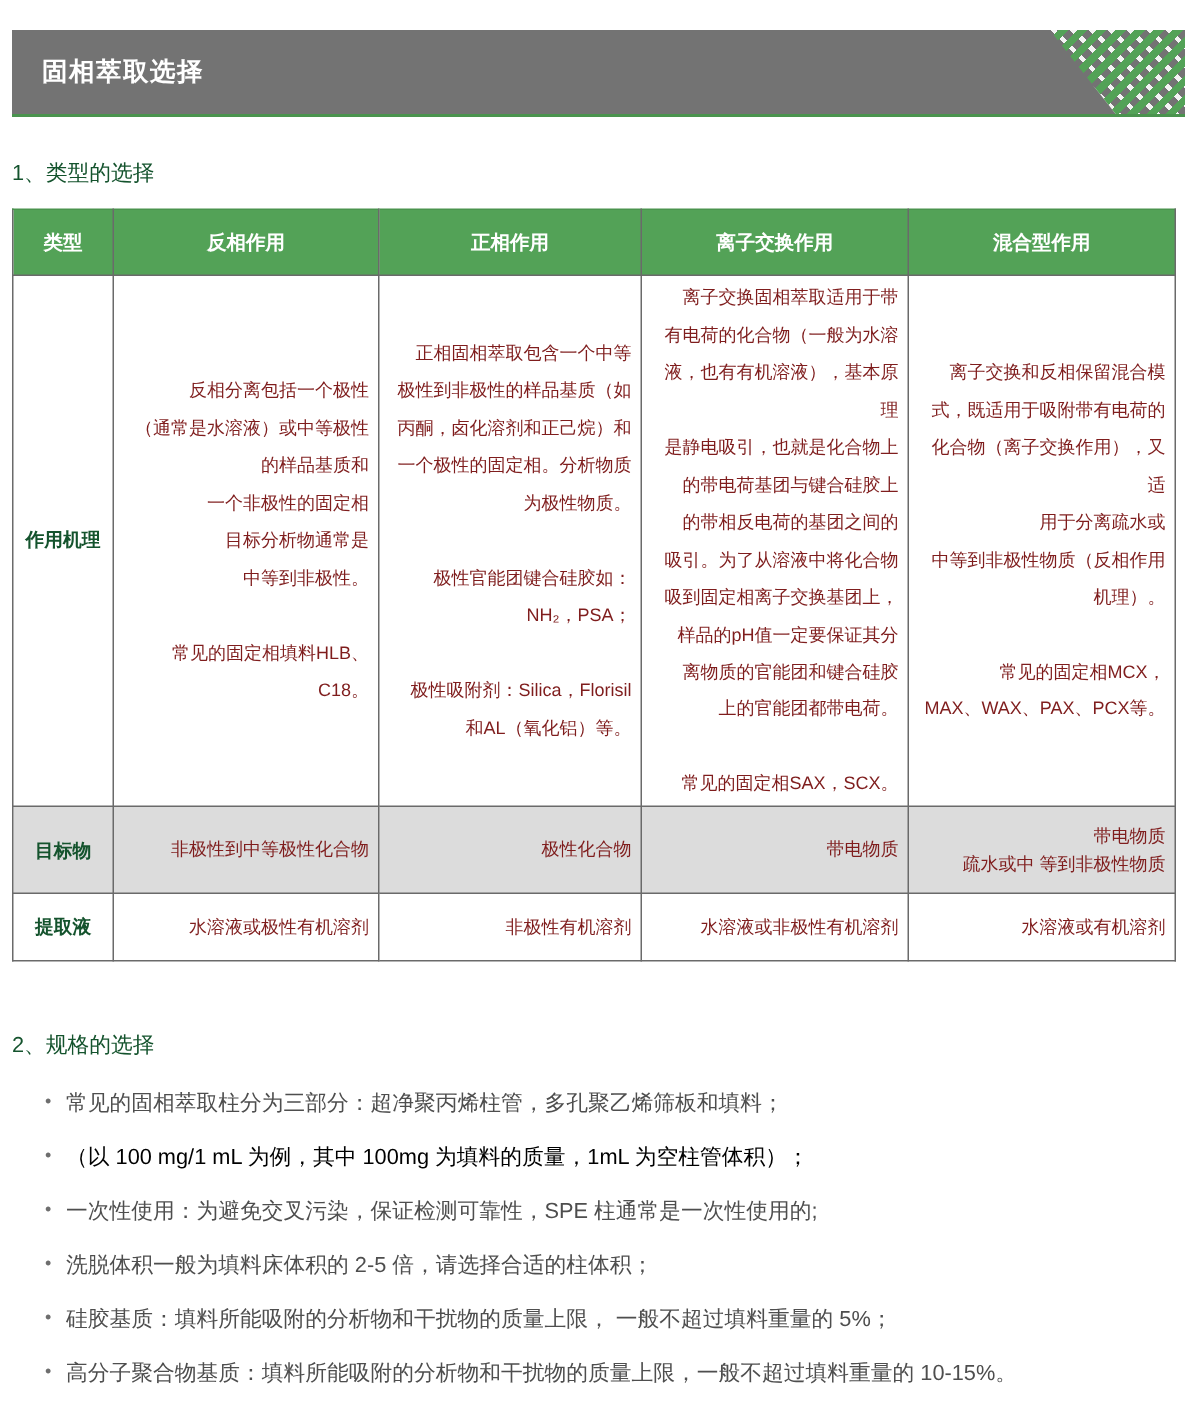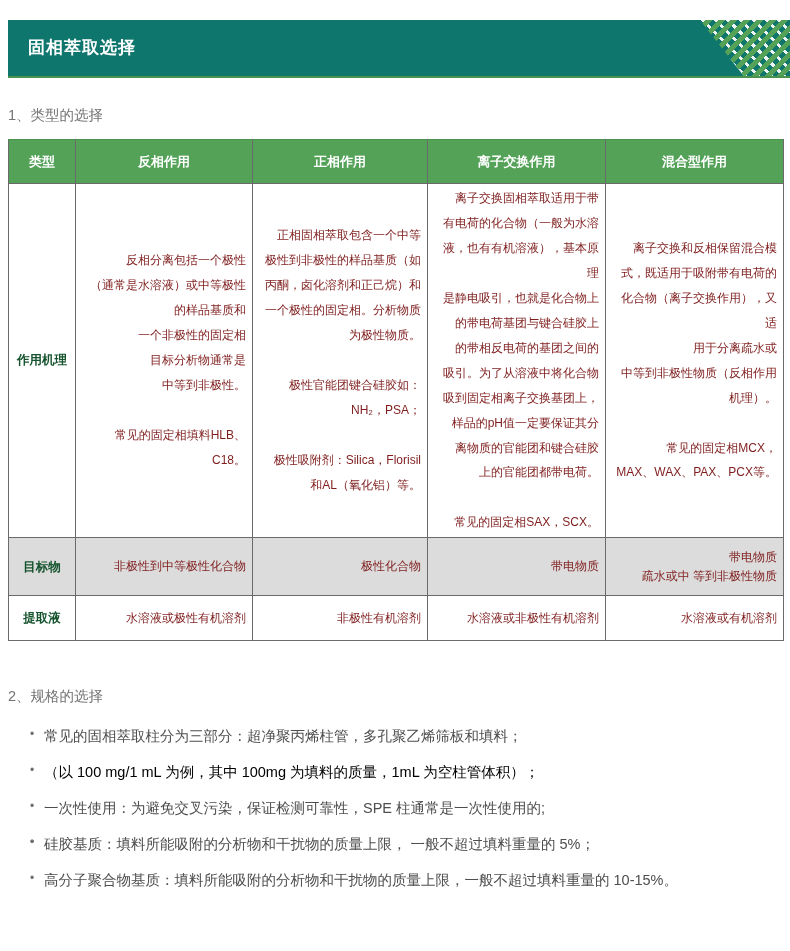--- a/index.html
+++ b/index.html
@@ -8,21 +8,21 @@
     background: #ffffff;
     font-family: "Liberation Sans", "DejaVu Sans", sans-serif;
     overflow: hidden;
   }
 
   
   .banner {
     position: relative;
     margin: 20px 0 0 8px;
     width: 782px; height: 58px;
-    background: #0f766e;
+    background: #737373;
     border-bottom: 2px solid #4a934e;
     overflow: hidden;
   }
   .banner-title {
     position: absolute;
     left: 20px; top: 0;
     line-height: 56px;
     color: #ffffff;
     font-size: 17px;
     font-weight: bold;
@@ -35,21 +35,21 @@
     background-image:
       repeating-linear-gradient(135deg, #53a257 0 5px, rgba(83,162,87,0) 5px 9px),
       repeating-linear-gradient(45deg, rgba(255,255,255,0.92) 0 3px, rgba(255,255,255,0) 3px 9px);
     clip-path: polygon(18% 0, 100% 0, 100% 100%, 58% 100%);
   }
 
   
   .section-title {
     margin: 28px 0 0 8px;
     font-size: 14.5px;
-    color: #737373;
+    color: #14532d;
   }
 
   
   table.spe {
     margin: 14px 0 0 8px;
     width: 775px;
     border-collapse: collapse;
     table-layout: fixed;
   }
   table.spe, table.spe td, table.spe th {
@@ -214,20 +214,21 @@
   <li>
     <span class="dot">•</span>
     <div class="note">（以 100 mg/1 mL 为例，其中 100mg 为填料的质量，1mL 为空柱管体积）；</div>
   </li>
   <li>
     <span class="dot">•</span>
     <span>一次性使用：为避免交叉污染，保证检测可靠性，SPE 柱通常是一次性使用的;</span>
   </li>
   <li>
     <span class="dot">•</span>
+    <span>洗脱体积一般为填料床体积的 2-5 倍，请选择合适的柱体积；</span>
   </li>
   <li>
     <span class="dot">•</span>
     <span>硅胶基质：填料所能吸附的分析物和干扰物的质量上限， 一般不超过填料重量的 5%；</span>
   </li>
   <li>
     <span class="dot">•</span>
     <span>高分子聚合物基质：填料所能吸附的分析物和干扰物的质量上限，一般不超过填料重量的 10-15%。</span>
   </li>
 </ul>

